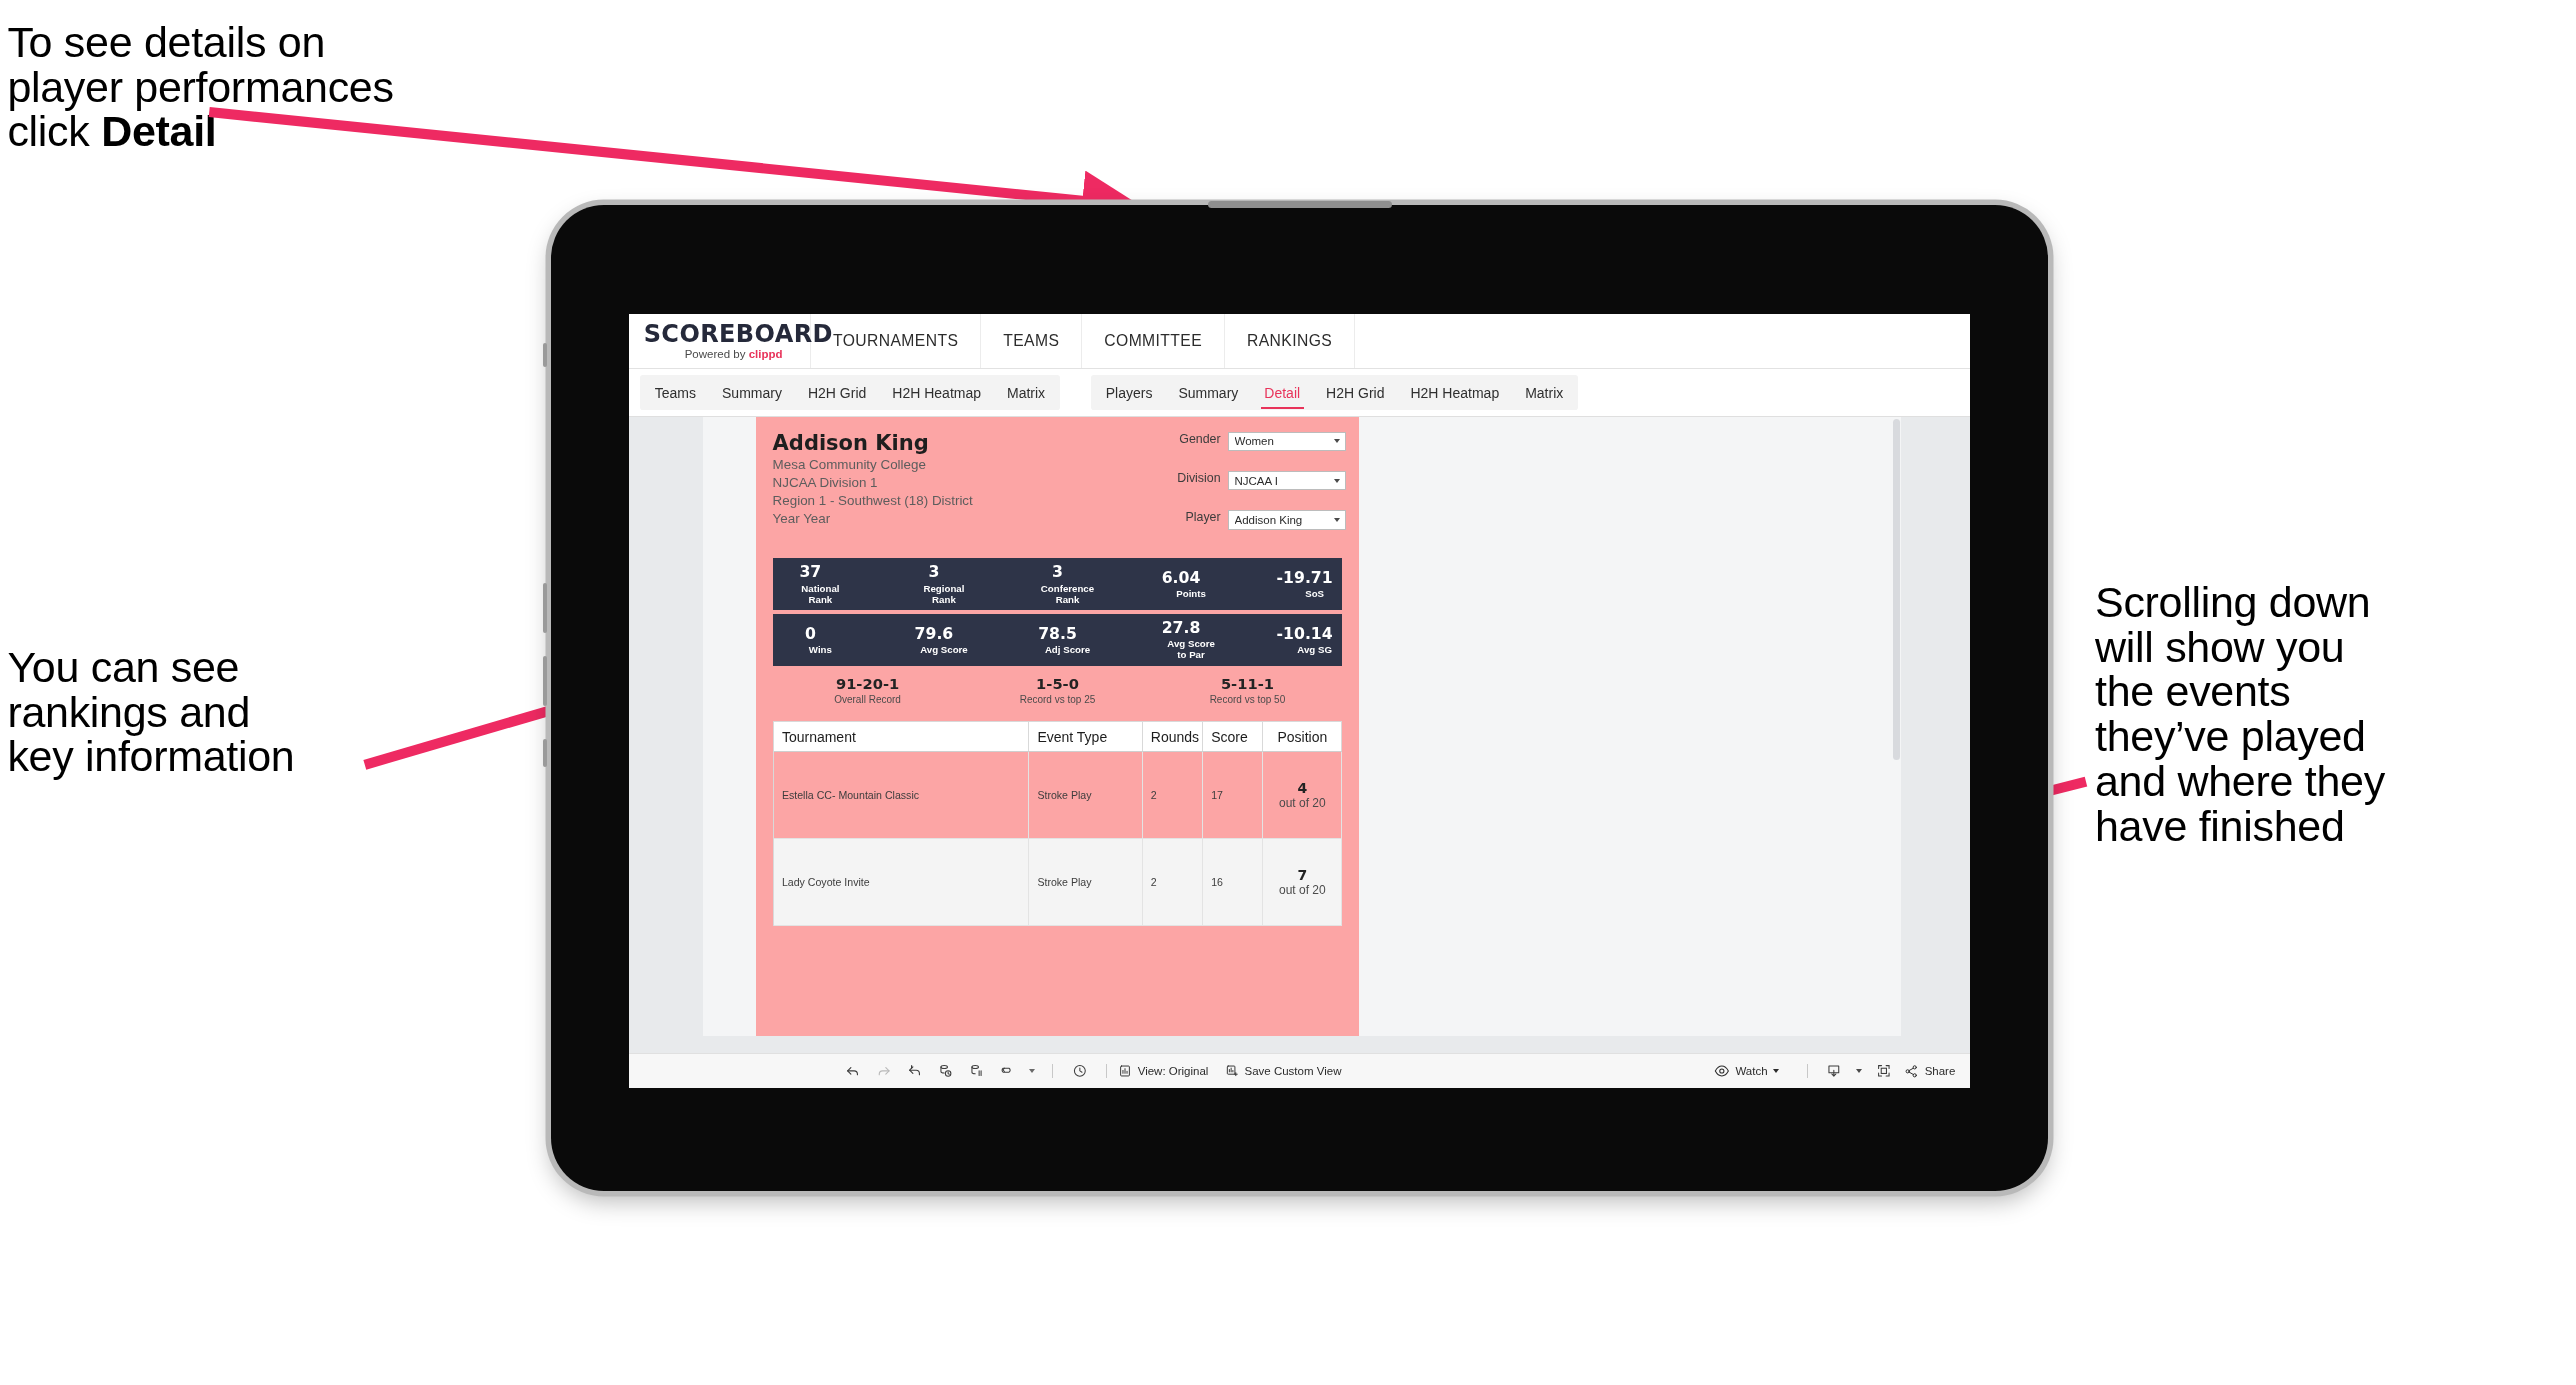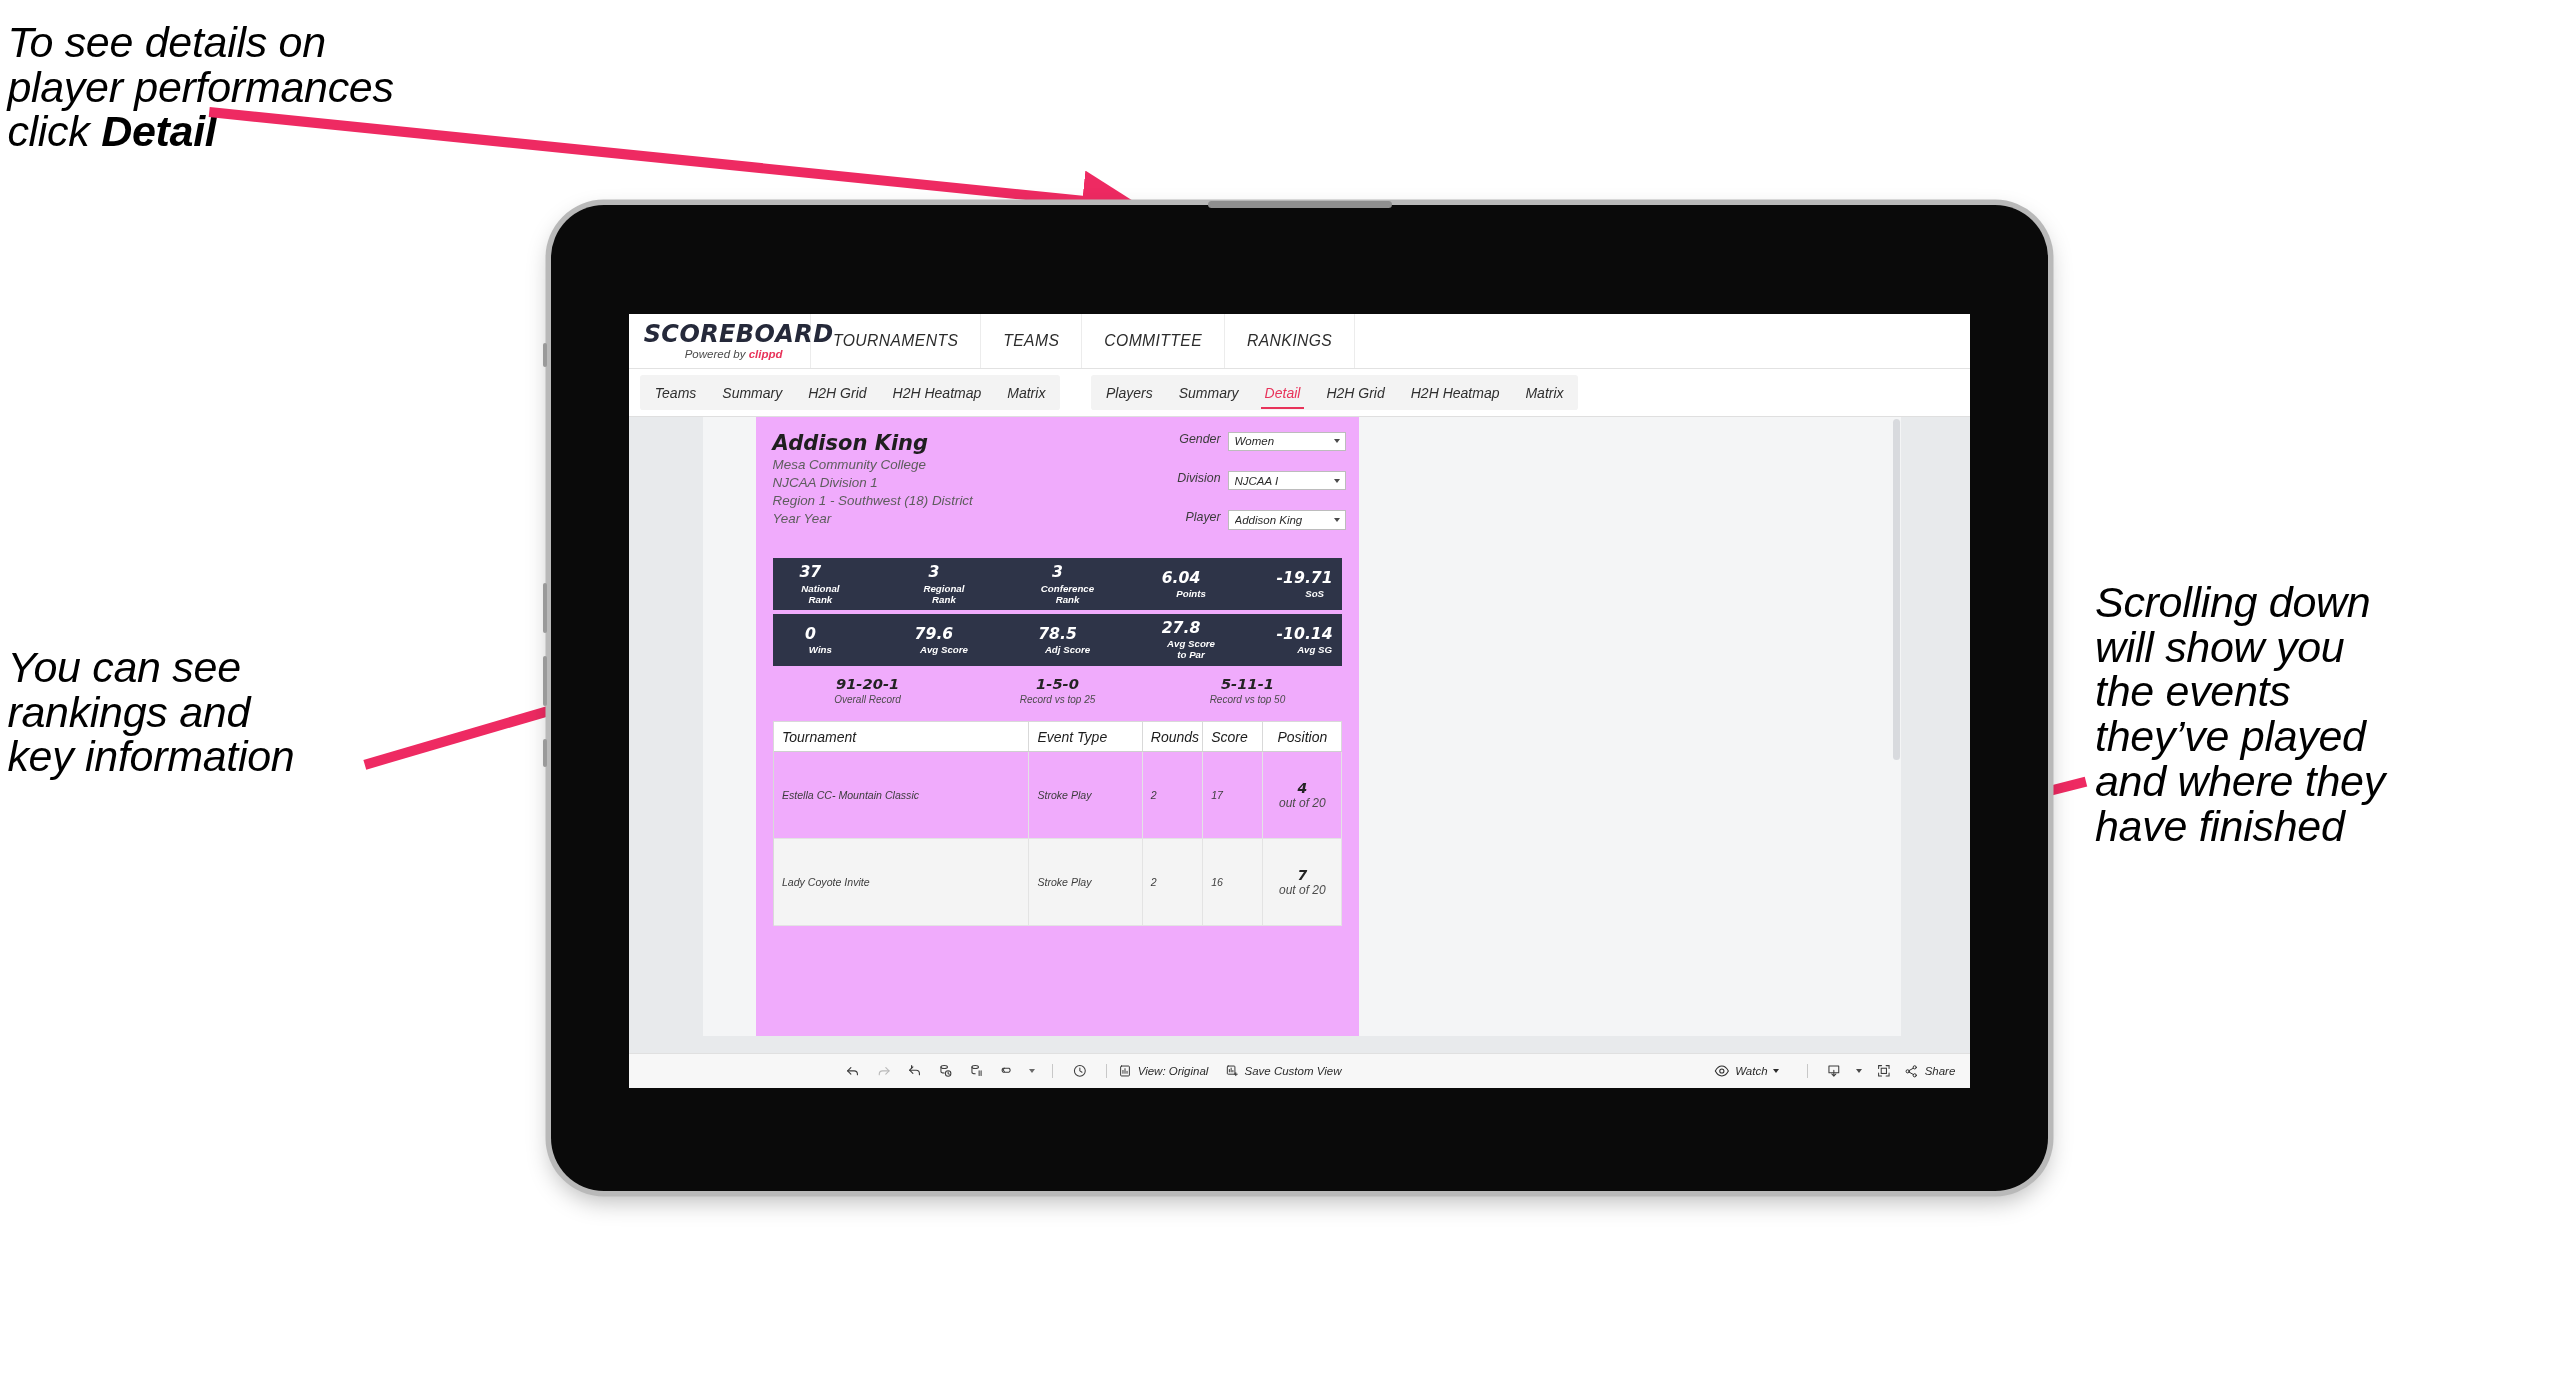--- a/index.html
+++ b/index.html
@@ -2,21 +2,21 @@
 <html style="font-size:14.7px"><head>
 <meta charset="utf-8">
 <style>
   * { box-sizing: border-box; margin: 0; padding: 0; }
   html, body {
     width: 2576px; height: 1386px;
     background: #ffffff;
     font-family: "Liberation Sans", sans-serif;
     overflow: hidden;
   }
-  #stage { position: relative; width: 2402px; height: 1386px; background: #fff; font-style: italic; }
+  #stage { position: relative; width: 2402px; height: 1386px; background: #fff; }
 
   
   .annot {
     position: absolute;
     font-family: "Liberation Sans", sans-serif;
     font-size: 43px;
     line-height: 1.04;
     color: #000;
     letter-spacing: -0.3px;
     white-space: pre-line;
@@ -97,21 +97,21 @@
   .tabitem.active::after {
     content: ""; position: absolute; left: 9.2px; right: 9.2px; bottom: 0.9px;
     height: 2.3px; background: #e8335a;
   }
 
   
   #wbbody { position: relative; height: 619px; background: #e8eaec; display: flex; }
   #wb-left-gap { width: 74px; background: #e8eaec; }
   #wb-sheet-outer { width: 1198px; background: #f4f5f6; position: relative; }
   #wb-sheet {
-    position: absolute; left: 53px; top: 0; width: 603px; background: #f0abfc;
+    position: absolute; left: 53px; top: 0; width: 603px; background: #fca5a5;
     height: 100%; padding: 13px 0 0 0;
   }
   #wb-right { flex: 1; background: #e8eaec; }
 
   
   #vscroll {
     position: absolute; right: 0px; top: 0; width: 9.2px; height: 100%;
     background: #f4f5f6;
   }
   #vscroll .thumb {

